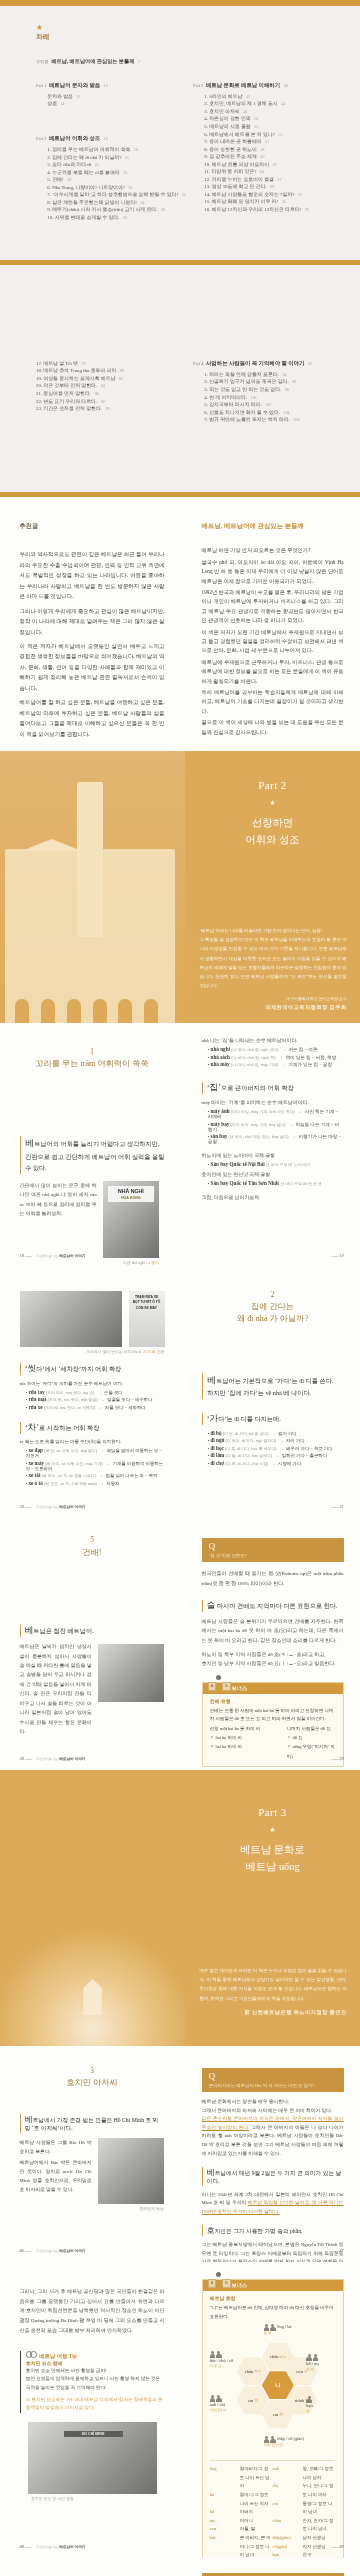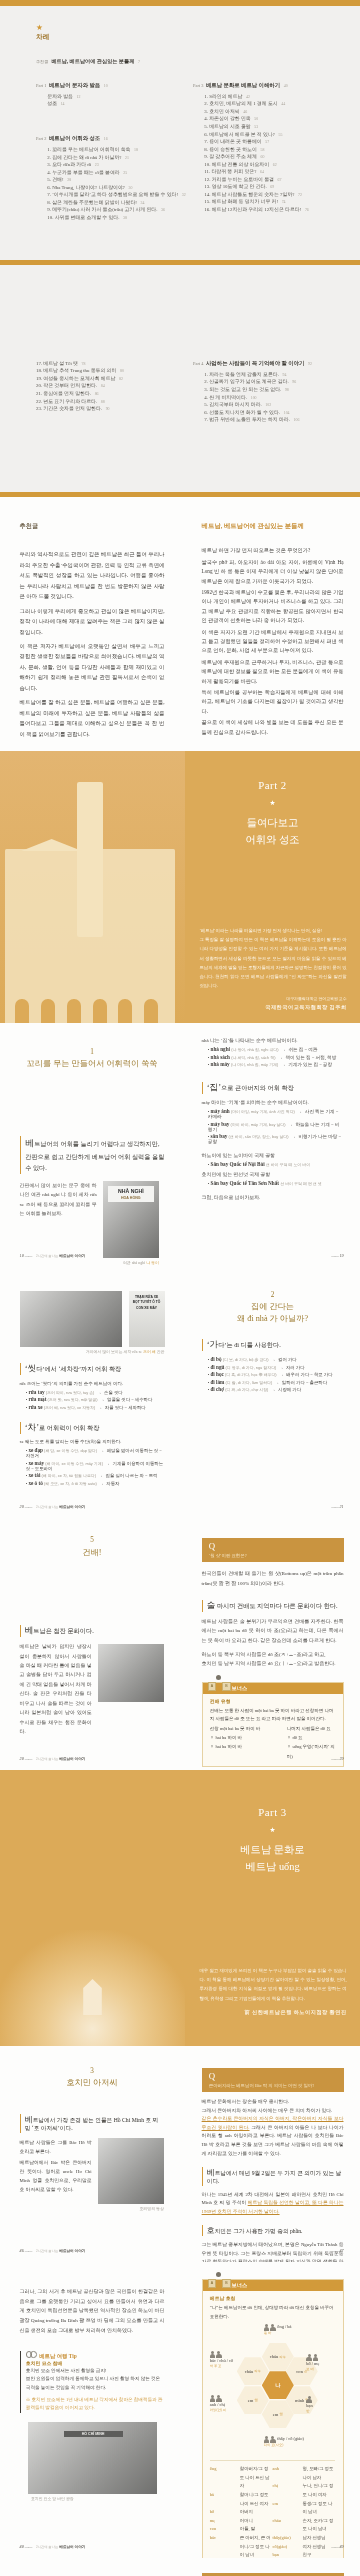--- a/index.html
+++ b/index.html
@@ -266,38 +266,38 @@
             <div class="b-arch" style="left:62px;"></div>
             <div class="b-arch" style="left:88px;"></div>
             <div class="b-arch" style="left:113px;"></div>
             <div class="b-arch" style="left:139px;"></div>
         </div>
       </div>
       <div class="div-right">
         <div style="margin-top:28px;">
           <div class="part-label">Part 2</div>
           <div class="part-star">★</div>
-          <div class="part-line">들여다보고</div>
+          <div class="part-line">선창하면</div>
           <div class="part-line">어휘와 성조</div>
         </div>
         <div class="div-blurb" style="top:175px;">
           <div>‘베트남’이라는 나라를 떠올리면 가장 먼저 생각나는 단어, 실용!</div>
           <div>그 특징을 잘 설명하여 만든 이 책은 베트남을 이해하는데 도움이 될 뿐만 아니라 다양성을 인정할 수 있는 여러 가지 기준을 제시합니다. 또한 베트남에서 생활하면서 세상을 따뜻한 눈으로 보는 필자의 마음을 읽을 수 있으며 베트남의 세계에 발을 딛는 초행자들에게 차근차근 설명하는 친절함이 묻어 있습니다. 천천히 읽다 보면 베트남 사람들에게 “신 짜오”하는 자신을 발견할 것입니다.</div>
           <div class="div-sign"><span>대구가톨릭대학교 언어교육원 교수</span><br><b>국제한국어교육자협회장 김주희</b></div>
         </div>
       </div>
     </div>
   </div>
 
   <div class="sec sec-s18 sec-white">
     <div class="spread">
       <div class="pg pgL">
         <div class="ch-head" style="margin-top:25px;">
           <div class="ch-num">1</div>
-          <div class="ch-title">꼬리를 무는 만들어서 어휘력이 쑥쑥</div>
+          <div class="ch-title">꼬리를 무는 trăm 어휘력이 쑥쑥</div>
         </div>
         <div class="lead" style="margin-top:66px;">베트남어의 어휘를 늘리기 어렵다고 생각하지만, 간판으로 쉽고 간단하게 베트남어 어휘 실력을 올릴 수 있다.</div>
         <div class="flexrow">
           <p class="para" style="width:77px;font-size:4.9px;">간판에서 많이 보이는 문구 중에 하나인 여관 nhà nghỉ 냐 응이 세차 rửa xe 즈어 쌔 등으로 꼬리에 꼬리를 무는 어휘를 늘려보자.</p>
           <div>
             <div class="photo" style="width:56px;height:77px;">
               <div class="signboard" style="left:5.2px;top:5.2px;right:5.2px;padding:2.1px 1px;font-size:5.2px;"><span>NHÀ NGHỈ</span><br><span style="font-size:3.6px;color:#8a6d3b;">HOA HỒNG</span></div>
             </div>
             <div class="caption"><span>여관 nhà nghỉ</span> <span class="o">냐 응이</span></div>
           </div>
@@ -342,71 +342,72 @@
         </div>
         <div class="caption"><span>거리에서 많이 보이는 세차 rửa xe</span> <span class="o">즈어 쌔</span> <span>간판</span></div>
         <div class="sech" style="margin-top:9.3px;">‘씻다’에서 ‘세차장’까지 어휘 확장</div>
         <div class="small-line" style="font-size:4.5px;">rửa 즈어는 ‘씻다’의 의미를 가진 순수 베트남어 이다.</div>
         <div>
 
         <div class="vocab" style="font-size:4.4px;">• <span class="vt">rửa tay</span> <span class="va">(즈어 따이, rửa 씻다, tay 손)</span> <span class="arr">→</span> <span>손을 씻다</span></div>
             <div class="vocab" style="font-size:4.4px;">• <span class="vt">rửa mặt</span> <span class="va">(즈어 맛, rửa 씻다, mặt 얼굴)</span> <span class="arr">→</span> <span>얼굴을 씻다 = 세수하다</span></div>
             <div class="vocab" style="font-size:4.4px;">• <span class="vt">rửa xe</span> <span class="va">(즈어 쌔, rửa 씻다, xe 자동차)</span> <span class="arr">→</span> <span>차를 씻다 = 세차하다</span></div>
           </div>
-        <div class="sech" style="margin-top:12.4px;">‘차’로 어휘력이 어휘 확장</div>
+        <div class="sech" style="margin-top:12.4px;">‘차’로 시작하는 어휘 확장</div>
         <div class="small-line" style="font-size:4.5px;">xe 쌔는 도로 위를 달리는 이동 수단(차)을 의미한다.</div>
         <div>
 
         <div class="vocab" style="font-size:4.4px;">• <span class="vt">xe đạp</span> <span class="va">(쌔 답, xe 이동 수단, đạp 밟다)</span> <span class="arr">→</span> <span>페달을 밟아서 이동하는 것 = 자전거</span></div>
             <div class="vocab" style="font-size:4.4px;">• <span class="vt">xe máy</span> <span class="va">(쌔 마이, xe 이동 수단, máy 기계)</span> <span class="arr">→</span> <span>기계를 이용하여 이동하는 것 = 오토바이</span></div>
             <div class="vocab" style="font-size:4.4px;">• <span class="vt">xe tải</span> <span class="va">(쌔 따이, xe 차, tải 짐을 나르다)</span> <span class="arr">→</span> <span>짐을 실어 나르는 차 = 트럭</span></div>
             <div class="vocab" style="font-size:4.4px;">• <span class="vt">xe ô tô</span> <span class="va">(쌔 오또, xe 차, ô tô 자동 auto)</span> <span class="arr">→</span> <span>자동차</span></div>
           </div>
         <div class="footer footL"><i>20</i> <span class="dash">——</span><span class="ft-gray">2시간에 끝나는</span> <span class="ft-bold">베트남어 이야기</span></div>
       </div>
       <div class="pg pgR">
         <div class="ch-head" style="margin-top:24px;">
           <div class="ch-num">2</div>
           <div class="ch-title"><span>집에 간다는</span><br><span>왜 đi nhà 가 아닐까?</span></div>
         </div>
-        <div class="sech" style="margin-top:13.4px;">‘가다’는 đi 디를 사용한다.</div>
+        <div class="lead" style="margin-top:47px;"><span>베트남어는 기본적으로 ‘가다’는 đi 디를 쓴다.</span><br><span>하지만 ‘집에 가다’는 về nhà 베 냐이다.</span></div>
+        <div class="sech" style="margin-top:13.4px;">‘가다’는 đi 디를 다지는데.</div>
         <div>
 
         <div class="vocab" style="font-size:4.4px;">• <span class="vt">đi bộ</span> <span class="va">(디 보, đi 가다, bộ 步 걷다)</span> <span class="arr">→</span> <span>걸어 가다</span></div>
             <div class="vocab" style="font-size:4.4px;">• <span class="vt">đi ngủ</span> <span class="va">(디 응우, đi 가다, ngủ 잠자다)</span> <span class="arr">→</span> <span>자러 가다</span></div>
             <div class="vocab" style="font-size:4.4px;">• <span class="vt">đi học</span> <span class="va">(디 혹, đi 가다, học 學 배우다)</span> <span class="arr">→</span> <span>배우러 가다 = 학교 가다</span></div>
             <div class="vocab" style="font-size:4.4px;">• <span class="vt">đi làm</span> <span class="va">(디 람, đi 가다, làm 일하다)</span> <span class="arr">→</span> <span>일하러 가다 = 출근하다</span></div>
             <div class="vocab" style="font-size:4.4px;">• <span class="vt">đi chợ</span> <span class="va">(디 쩌, đi 가다, chợ 시장)</span> <span class="arr">→</span> <span>시장에 가다</span></div>
           </div>
         <div class="footer footR"><span class="dash">——</span> <i>21</i></div>
       </div>
     </div>
   </div>
 
   <div class="sec sec-s28 sec-white">
     <div class="spread">
       <div class="pg pgL">
         <div class="ch-head" style="margin-top:18.5px;">
           <div class="ch-num">5</div>
           <div class="ch-title">건배!</div>
         </div>
-        <div class="sech" style="margin-top:66px;">베트남은 첨잔 문화이다.</div>
+        <div class="sech" style="margin-top:66px;">베트남은 첨잔 베트남이.</div>
         <div class="flexrow">
           <p class="para" style="width:72px;font-size:4.9px;">베트남은 날씨가 덥지만 냉장시설이 충분하지 않아서 사람들이 술 마실 때 커다란 통에 얼음을 넣고 술병을 담아 두고 마시거나 컵에 긴 막대 얼음을 넣어서 차게 마신다. 술 잔은 우리처럼 잔을 다 비우고 나서 술을 따르는 것이 아니라 일본처럼 술이 남아 있어도 수시로 잔을 채우는 첨잔 문화이다.</p>
           <div class="photo" style="width:66px;height:58px;margin-top:2.1px;"></div>
         </div>
         <div class="footer footL"><i>28</i> <span class="dash">——</span><span class="ft-gray">2시간에 끝나는</span> <span class="ft-bold">베트남어 이야기</span></div>
       </div>
       <div class="pg pgR">
         <div class="qbox" style="margin-top:19.6px;">
           <div class="q">Q</div>
           <div class="sub">‘원 샷’이란 표현은?</div>
         </div>
         <p class="para" style="margin-top:7.2px;font-size:5px;">한국인들이 건배할 때 즐기는 원 샷(Bottoms up)은 một trăm phần trăm(못 짬 펀 짬 100% 의미)이라 한다.</p>
-        <div class="sech" style="margin-top:11.3px;">술 마시며 건배도 지역마다 다른 문화이다 한다.</div>
+        <div class="sech" style="margin-top:11.3px;">술 마시며 건배도 지역마다 다른 표현으로 한다.</div>
         <p class="para" style="font-size:5px;">베트남 사람들은 술 분위기가 무르익으면 건배를 자주한다. 한쪽에서는 một hai ba dô 못 하이 바 조(요)라고 하는데, 다른 쪽에서는 못 하이 바 요라고 한다. 같은 장소인데 소리를 다르게 한다.</p>
         <p class="para" style="font-size:5px;margin-bottom:0;">하노이 등 북부 지역 사람들은 dô 조(ㅈ+ㅗ=조)라고 하고,</p>
         <p class="para" style="font-size:5px;margin-top:0;">호치민 등 남부 지역 사람들은 dô 요(ㅣ+ㅗ=요)라고 발음한다.</p>
         <div class="bonus">
           <div class="bonus-man">
             <div class="bm-head"></div>
             <div class="bm-card bm-a">A</div>
             <div class="bm-card bm-b">B</div>
           </div>
           <div class="bonus-head">보너스</div>

